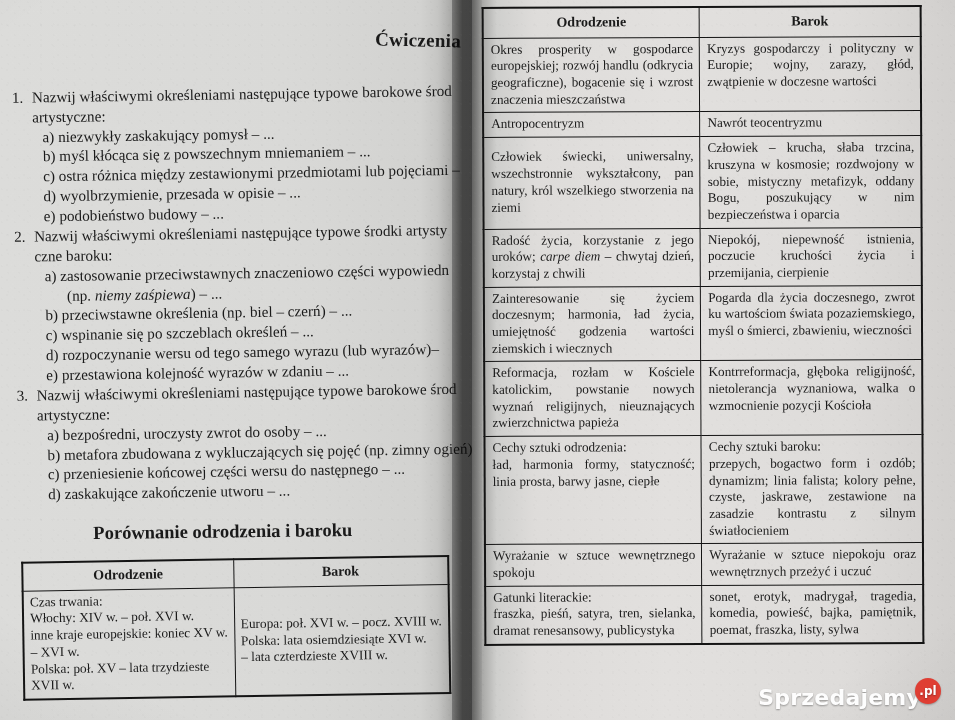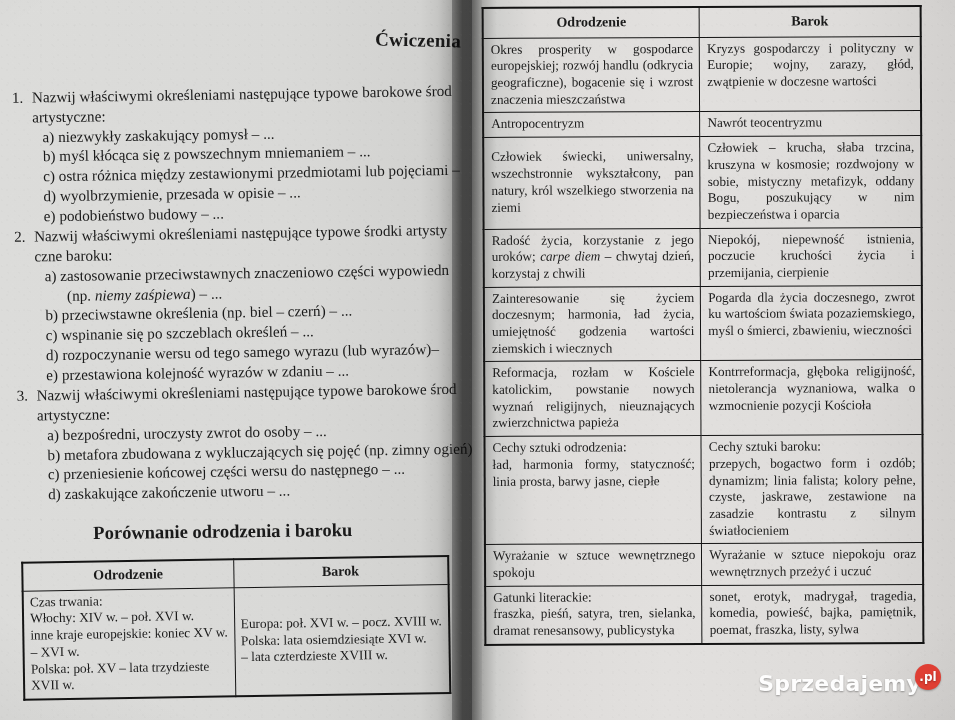--- a/index.html
+++ b/index.html
@@ -125,21 +125,21 @@
   }
   #right-table th{
     text-align:center;font-weight:bold;font-size:14px;padding:5px 6px 6px;
   }
   #right-table col.rc1{width:49.5%;}
   #right-table col.rc2{width:50.5%;}
   #right-table td.mid{vertical-align:middle;}
 
   
   #watermark{
-    position:absolute;right:14px;bottom:24px;
+    position:absolute;right:14px;bottom:10px;
     display:flex;align-items:flex-start;
     font-family:"DejaVu Sans", sans-serif;
     font-weight:bold;font-size:22px;letter-spacing:.2px;
     color:#ffffff;
     text-shadow:0 1px 2px rgba(0,0,0,.35);
     opacity:.97;
   }
   #wm-badge{
     display:inline-block;margin-left:-6px;margin-top:-7px;
     background:#e03a2f;color:#ffffff;border-radius:50%;

